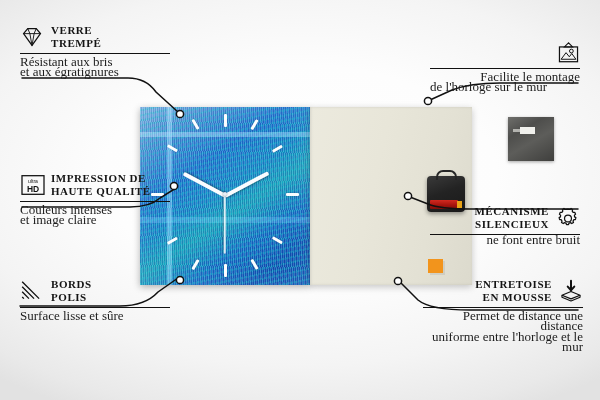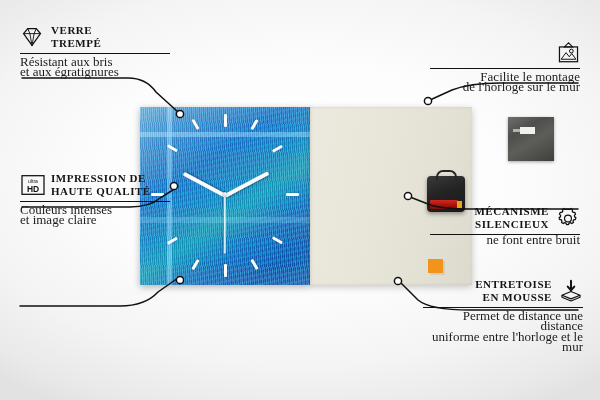--- a/index.html
+++ b/index.html
@@ -153,35 +153,50 @@
       <div>
         <div class="co-title">IMPRESSION DE</div>
         <div class="co-title">HAUTE QUALITÉ</div>
       </div>
     </div>
     <div class="rule"></div>
     <div class="co-sub">Couleurs intenses</div>
     <div class="co-sub" style="margin-top:0;">et image claire</div>
   </div>
 
+  <div class="callout left" style="left:20px;top:278px;width:150px;">
+    <div class="co-head">
+      <span class="ico">
+        <svg viewBox="0 0 26 26" width="23" height="22">
+          <path d="M2 2 L22 22 M2 8 L16 22 M2 14 L10 22 M2 20 L4 22" fill="none" stroke="#111" stroke-width="1.6"></path>
+        </svg>
+      </span>
+      <div>
+        <div class="co-title">BORDS</div>
+        <div class="co-title">POLIS</div>
+      </div>
+    </div>
+    <div class="rule"></div>
+    <div class="co-sub">Surface lisse et sûre</div>
+  </div>
 
   <div class="callout right" style="left:430px;top:42px;width:150px;">
     <div class="co-head" style="justify-content:flex-end;">
       <span class="ico">
         <svg viewBox="0 0 28 28" width="25" height="23">
           <path d="M14 1 L9 6 H19 Z" fill="none" stroke="#111" stroke-width="1.3"></path>
           <rect x="3" y="6" width="22" height="18" fill="none" stroke="#111" stroke-width="1.5"></rect>
           <path d="M5 21 L11 13 L15 18 L18 14 L23 21 Z" fill="none" stroke="#111" stroke-width="1.2"></path>
           <circle cx="17.5" cy="11" r="2.3" fill="none" stroke="#111" stroke-width="1.2"></circle>
         </svg>
       </span>
     </div>
     <div class="rule"></div>
     <div class="co-sub" style="text-align:right;">Facilite le montage</div>
-    <div class="co-sub" style="margin-top:0;text-align:right;">de l'horloge sur le mur</div>
+    <div class="co-sub" style="margin-top:0;">de l'horloge sur le mur</div>
   </div>
 
   <div class="callout right" style="left:430px;top:173px;width:150px;">
     <div class="co-head" style="justify-content:flex-end;margin-top:32px;">
       <div>
         <div class="co-title">MÉCANISME</div>
         <div class="co-title">SILENCIEUX</div>
       </div>
       <span class="ico">
         <svg viewBox="0 0 28 28" width="24" height="23">

